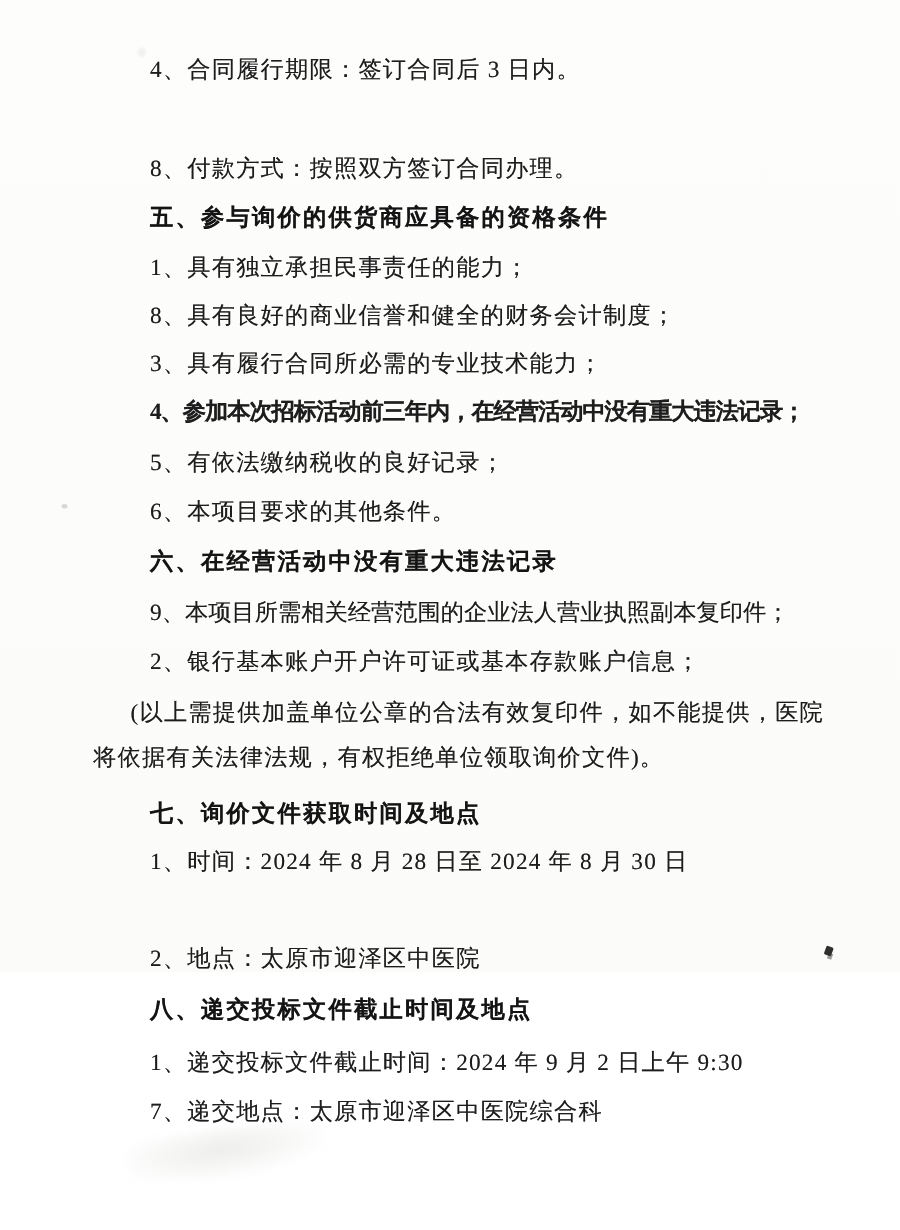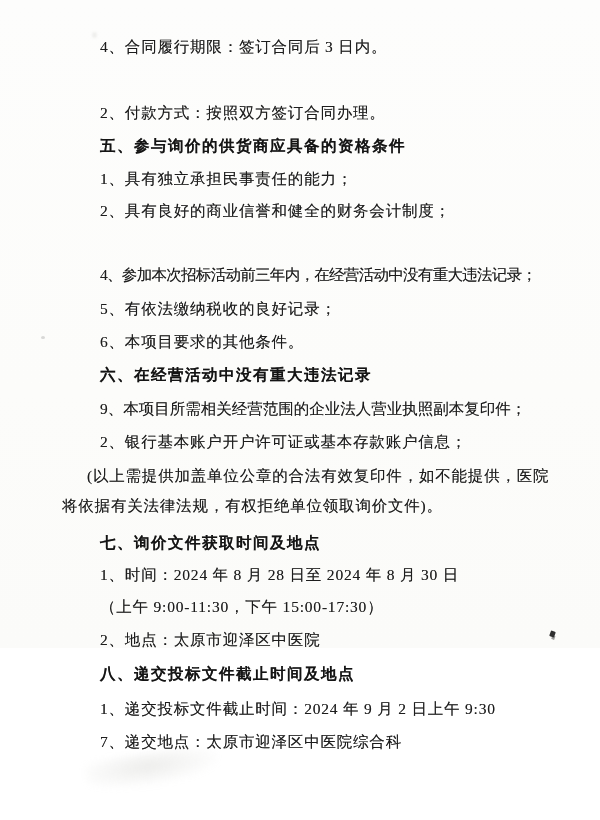--- a/index.html
+++ b/index.html
@@ -29,21 +29,21 @@
     letter-spacing: 0.8px;
     color: #1d1d1d;
     white-space: nowrap;
     text-shadow: 0 0 0.4px rgba(30,30,30,0.55);
   }
   .heading {
     font-weight: bold;
     letter-spacing: 1.5px;
     color: #141414;
   }
-  .tight   { letter-spacing: -0.7px; }
+  .tight   { letter-spacing: -0.7px; font-weight: bold; }
   .snug    { letter-spacing: 0px; }
   .paren-line { left: 87px; }
   .wrap-line  { left: 62px; }
 
   
   .speck-dark {
     position: absolute;
     left: 550px;
     top: 631px;
     width: 5px;
@@ -83,41 +83,41 @@
     filter: blur(1px);
   }
 </style>
 </head>
 <body>
 
 <div class="page">
   <div class="text-layer">
 
     <div class="line" style="top:38px">4、合同履行期限：签订合同后 3 日内。</div>
-    <div class="line" style="top:104px">2、付款方式：按照双方签订合同办理。</div>
+    <div class="line" style="top:104px">8、付款方式：按照双方签订合同办理。</div>
 
     <div class="line heading" style="top:137px">五、参与询价的供货商应具备的资格条件</div>
 
     <div class="line" style="top:170px">1、具有独立承担民事责任的能力；</div>
-    <div class="line" style="top:202px">2、具有良好的商业信誉和健全的财务会计制度；</div>
+    <div class="line" style="top:202px">8、具有良好的商业信誉和健全的财务会计制度；</div>
+    <div class="line" style="top:234px">3、具有履行合同所必需的专业技术能力；</div>
     <div class="line tight" style="top:266px">4、参加本次招标活动前三年内，在经营活动中没有重大违法记录；</div>
     <div class="line" style="top:300px">5、有依法缴纳税收的良好记录；</div>
     <div class="line" style="top:333px">6、本项目要求的其他条件。</div>
 
     <div class="line heading" style="top:366px">六、在经营活动中没有重大违法记录</div>
 
     <div class="line snug" style="top:400px">9、本项目所需相关经营范围的企业法人营业执照副本复印件；</div>
     <div class="line" style="top:433px">2、银行基本账户开户许可证或基本存款账户信息；</div>
     <div class="line paren-line" style="top:467px">(以上需提供加盖单位公章的合法有效复印件，如不能提供，医院</div>
     <div class="line wrap-line" style="top:497px">将依据有关法律法规，有权拒绝单位领取询价文件)。</div>
 
     <div class="line heading" style="top:534px">七、询价文件获取时间及地点</div>
 
     <div class="line" style="top:566px">1、时间：2024 年 8 月 28 日至 2024 年 8 月 30 日</div>
-    <div class="line" style="top:598px">（上午 9:00-11:30，下午 15:00-17:30）</div>
     <div class="line" style="top:631px">2、地点：太原市迎泽区中医院</div>
 
     <div class="line heading" style="top:665px">八、递交投标文件截止时间及地点</div>
 
     <div class="line" style="top:700px">1、递交投标文件截止时间：2024 年 9 月 2 日上午 9:30</div>
     <div class="line" style="top:733px">7、递交地点：太原市迎泽区中医院综合科</div>
 
   </div>
 
   <div class="speck-top"></div>

